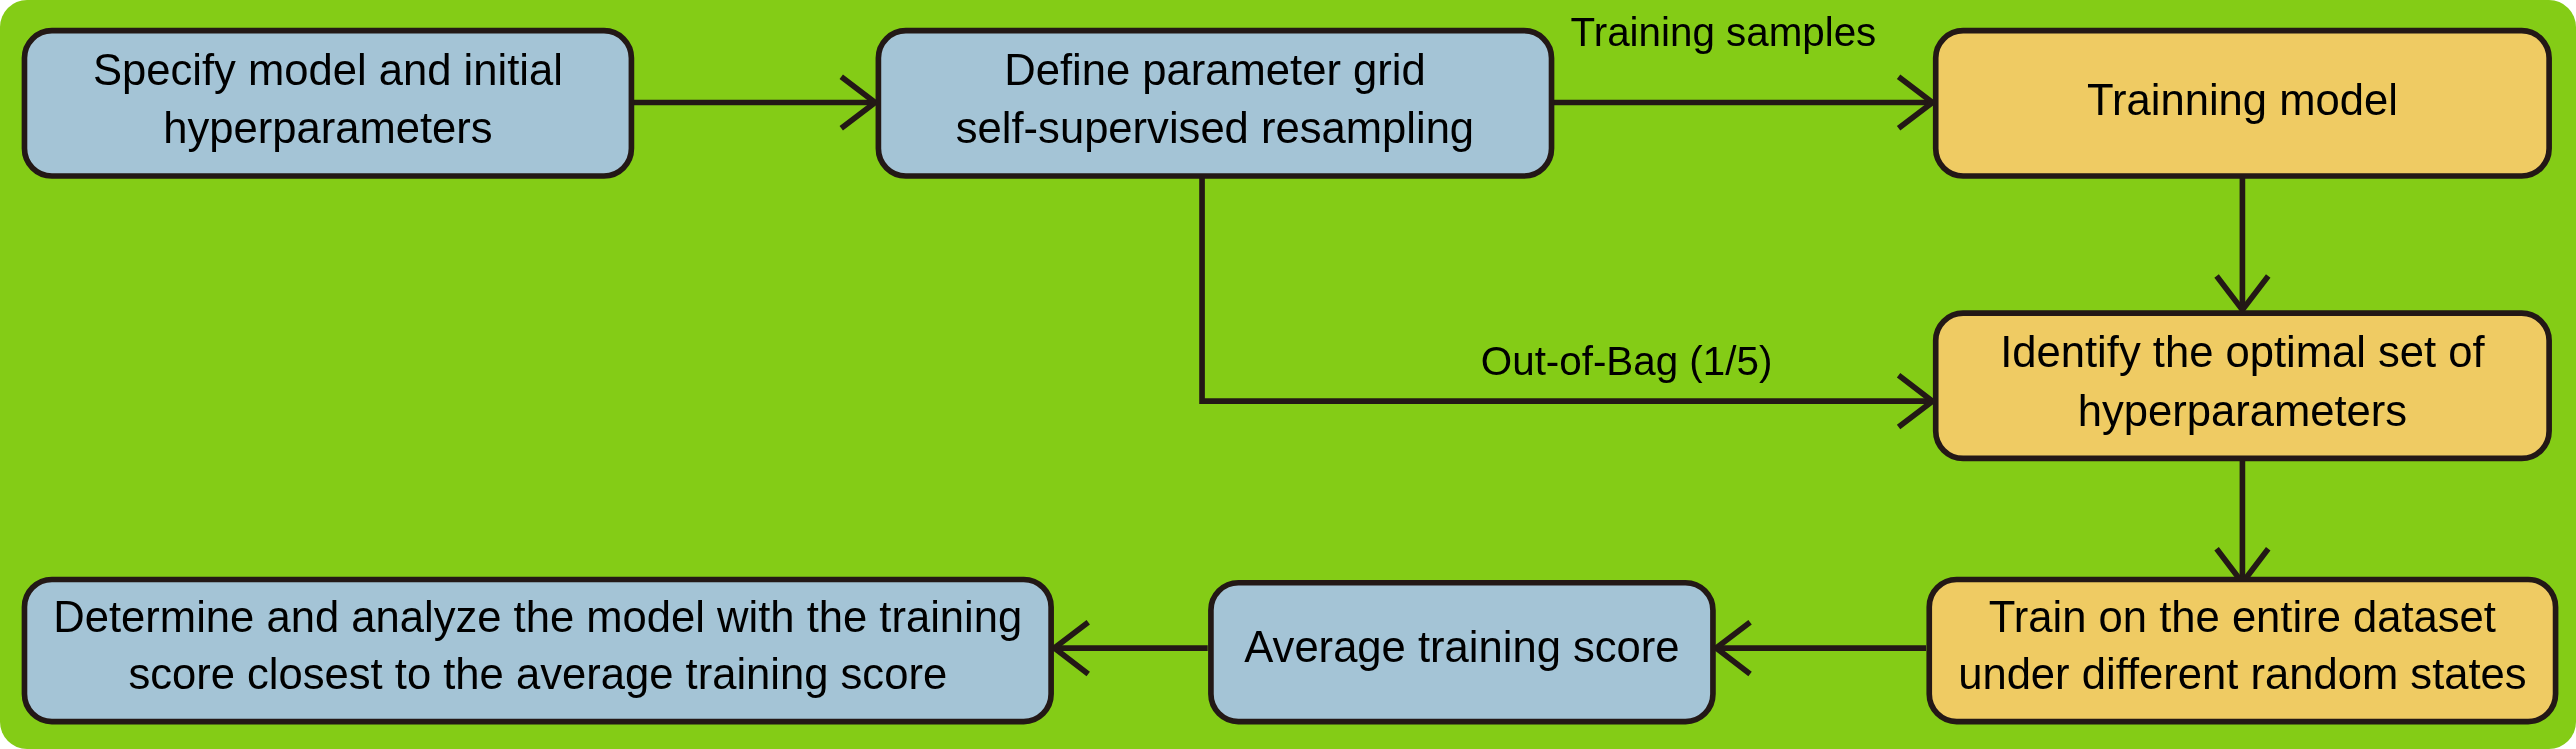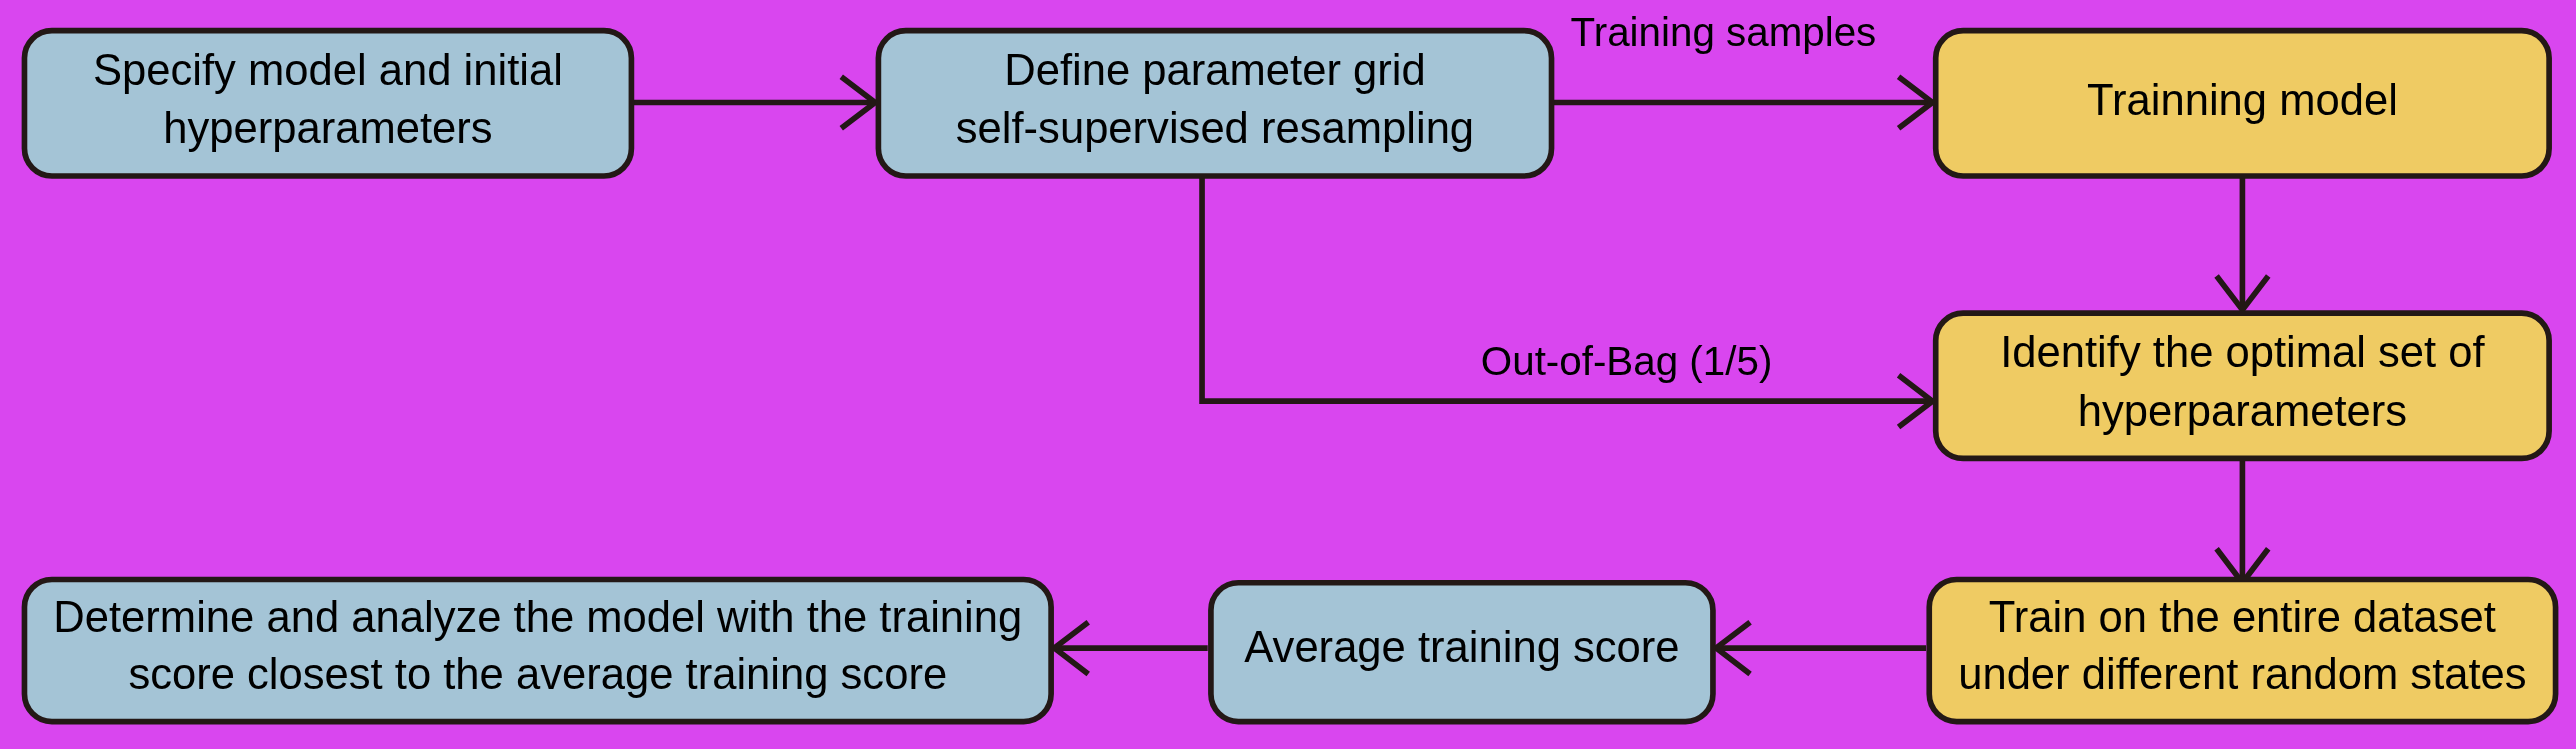--- a/index.html
+++ b/index.html
@@ -7,22 +7,23 @@
     padding: 0;
     background: #ffffff;
   }
   body {
     font-family: "Liberation Sans", sans-serif;
   }
   #canvas {
     position: relative;
     width: 2576px;
     height: 749px;
-    background: #d946ef;
+    background: #84cc16;
     overflow: hidden;
+    border-radius: 27px;
   }
   svg.flow {
     position: absolute;
     top: 0;
     left: 0;
     width: 2576px;
     height: 749px;
   }
   .node-rect {
     stroke: #231816;

